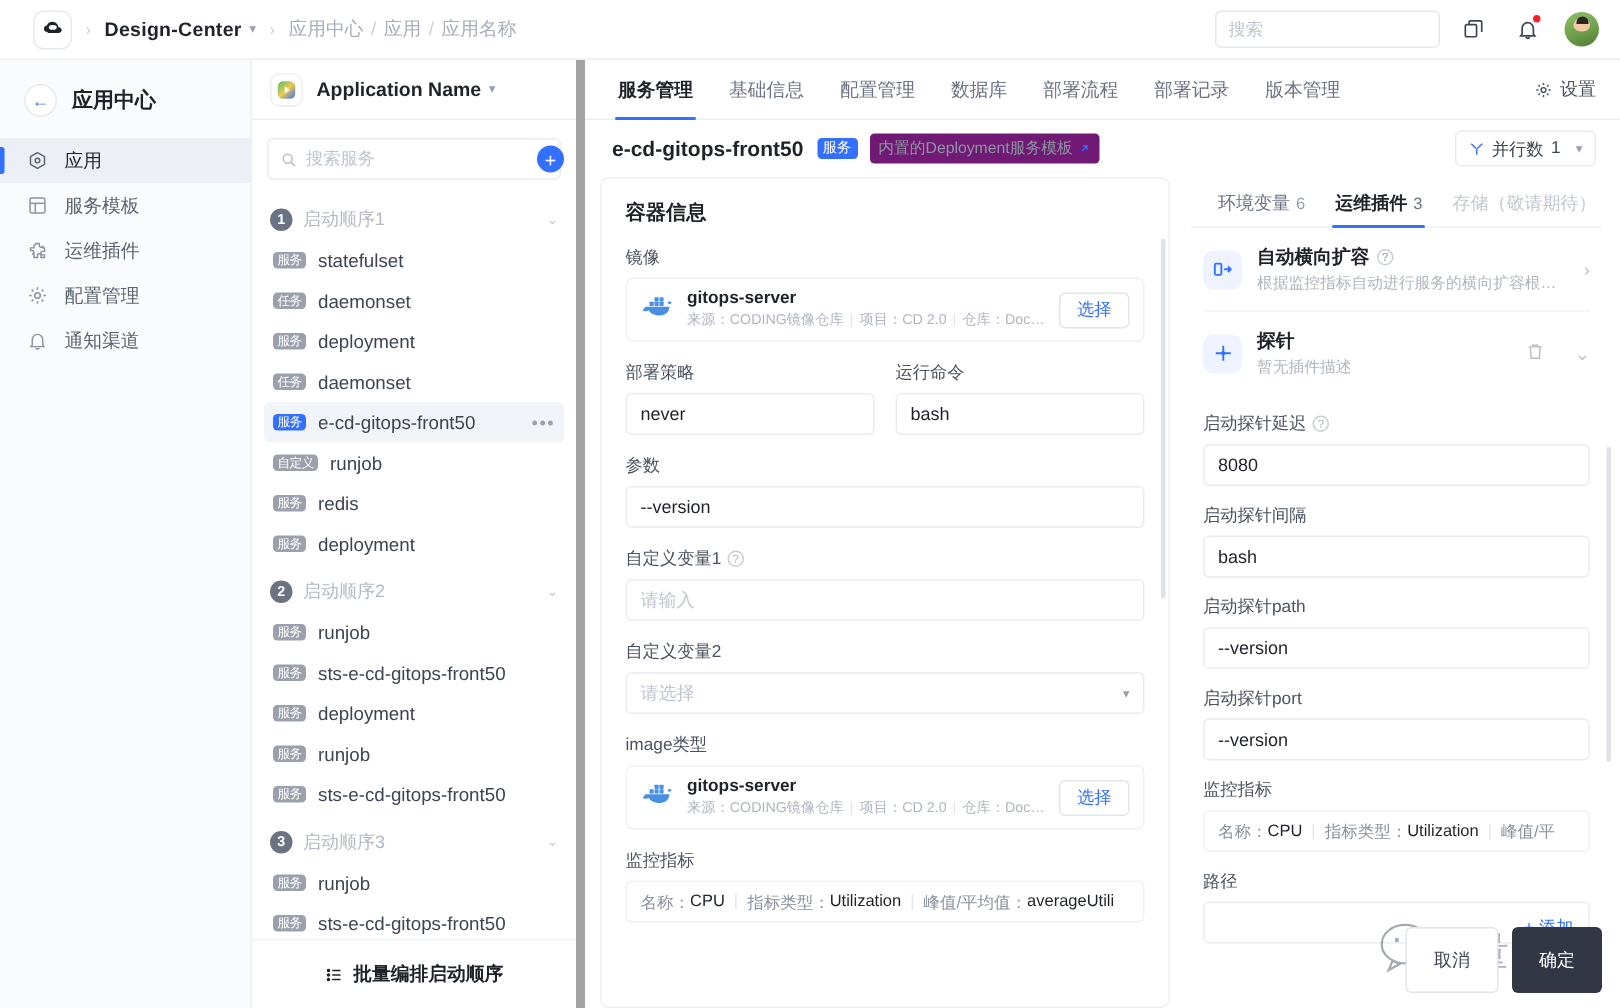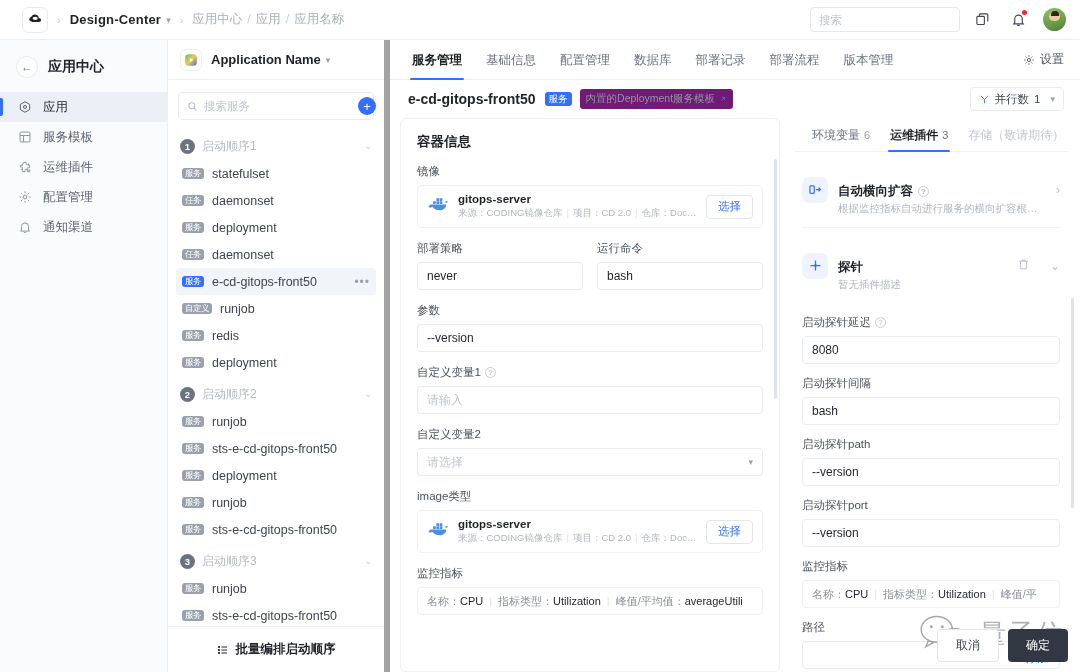--- a/index.html
+++ b/index.html
@@ -170,32 +170,32 @@
   .ptabs{height:34px;flex:0 0 34px;display:flex;align-items:center;padding:0 8px;border-bottom:1px solid #eef0f3;margin:0 6px;}
   .ptab{font-size:12px;color:#6b7382;padding:0 10px;height:34px;line-height:35px;position:relative;cursor:pointer;white-space:nowrap;}
   .ptab .cnt{color:#9aa1ac;font-size:11px;margin-left:4px;}
   .ptab.active{color:#1f2329;font-weight:bold;text-align:right;}
   .ptab.active .cnt{color:#6b7382;font-weight:normal;}
   .ptab.active::after{content:"";position:absolute;left:8px;right:8px;bottom:0;height:2px;background:#3370ff;border-radius:1px;}
   .ptab.dim{color:#c2c8d0;}
   .pscroll{flex:1 1 auto;overflow:hidden;padding:0 14px 0 14px;position:relative;}
   .plug-row{display:flex;align-items:center;gap:10px;padding:11px 0;border-bottom:1px solid #f2f4f6;}
   .plug-ico{width:26px;height:26px;border-radius:7px;background:#eef3ff;display:flex;align-items:center;justify-content:center;flex:0 0 auto;}
-  .plug-txt{flex:1;min-width:0;margin-top:20px;}
+  .plug-txt{flex:1;min-width:0;}
   .plug-name{font-size:12.5px;font-weight:bold;color:#1f2329;display:flex;align-items:center;gap:5px;}
   .plug-desc{font-size:10.5px;color:#b0b6bf;white-space:nowrap;overflow:hidden;text-overflow:ellipsis;margin-top:2px;}
   .plug-act{color:#b9bfc7;font-size:12px;cursor:pointer;}
   .qmark{width:11px;height:11px;border-radius:50%;border:1px solid #c9ced6;color:#b0b6bf;font-size:8px;display:inline-flex;align-items:center;justify-content:center;line-height:1;}
   .pfield{margin-top:12px;}
   .add-line{display:flex;justify-content:flex-end;align-items:center;height:24px;color:#3370ff;font-size:11.5px;gap:4px;cursor:pointer;margin-top:2px;}
 
   .footer{
     position:absolute;right:12px;bottom:10px;display:flex;gap:9px;align-items:center;z-index:5;
   }
-  .btn{height:33px;border-radius:4px;padding:0 18px;display:flex;align-items:center;font-size:12px;cursor:pointer;}
+  .btn{height:44px;border-radius:4px;padding:0 18px;display:flex;align-items:center;font-size:12px;cursor:pointer;}
   .btn.ghost{border:1px solid #e2e5ea;background:#fff;color:#3d4551;}
   .btn.primary{background:#313843;color:#fff;}
 
   
   .watermark{position:absolute;right:14px;bottom:16px;display:flex;align-items:center;gap:6px;opacity:.55;pointer-events:none;z-index:4;}
   .wm-text{font-family:"DejaVu Sans", sans-serif;font-size:27px;color:#6b7382;letter-spacing:2px;}
 </style>
 </head>
 <body>
 
@@ -420,22 +420,22 @@
       </div>
     </div>
 
     <div class="maincol">
 
       <div class="tabsbar">
         <div class="tab active">服务管理</div>
         <div class="tab">基础信息</div>
         <div class="tab">配置管理</div>
         <div class="tab">数据库</div>
+        <div class="tab">部署流程</div>
         <div class="tab">部署记录</div>
-        <div class="tab">部署流程</div>
         <div class="tab">版本管理</div>
         <div class="tabs-spacer"></div>
         <div class="settings">
           <svg width="12" height="12" viewBox="0 0 24 24" fill="none" stroke="#4a525e" stroke-width="1.9">
               <circle cx="12" cy="12" r="3.2"></circle>
               <path d="M12 2.5v2.8M12 18.7v2.8M21.5 12h-2.8M5.3 12H2.5M18.7 5.3l-2 2M7.3 16.7l-2 2M18.7 18.7l-2-2M7.3 7.3l-2-2"></path>
             </svg>
           <span>设置</span>
         </div>
       </div>

